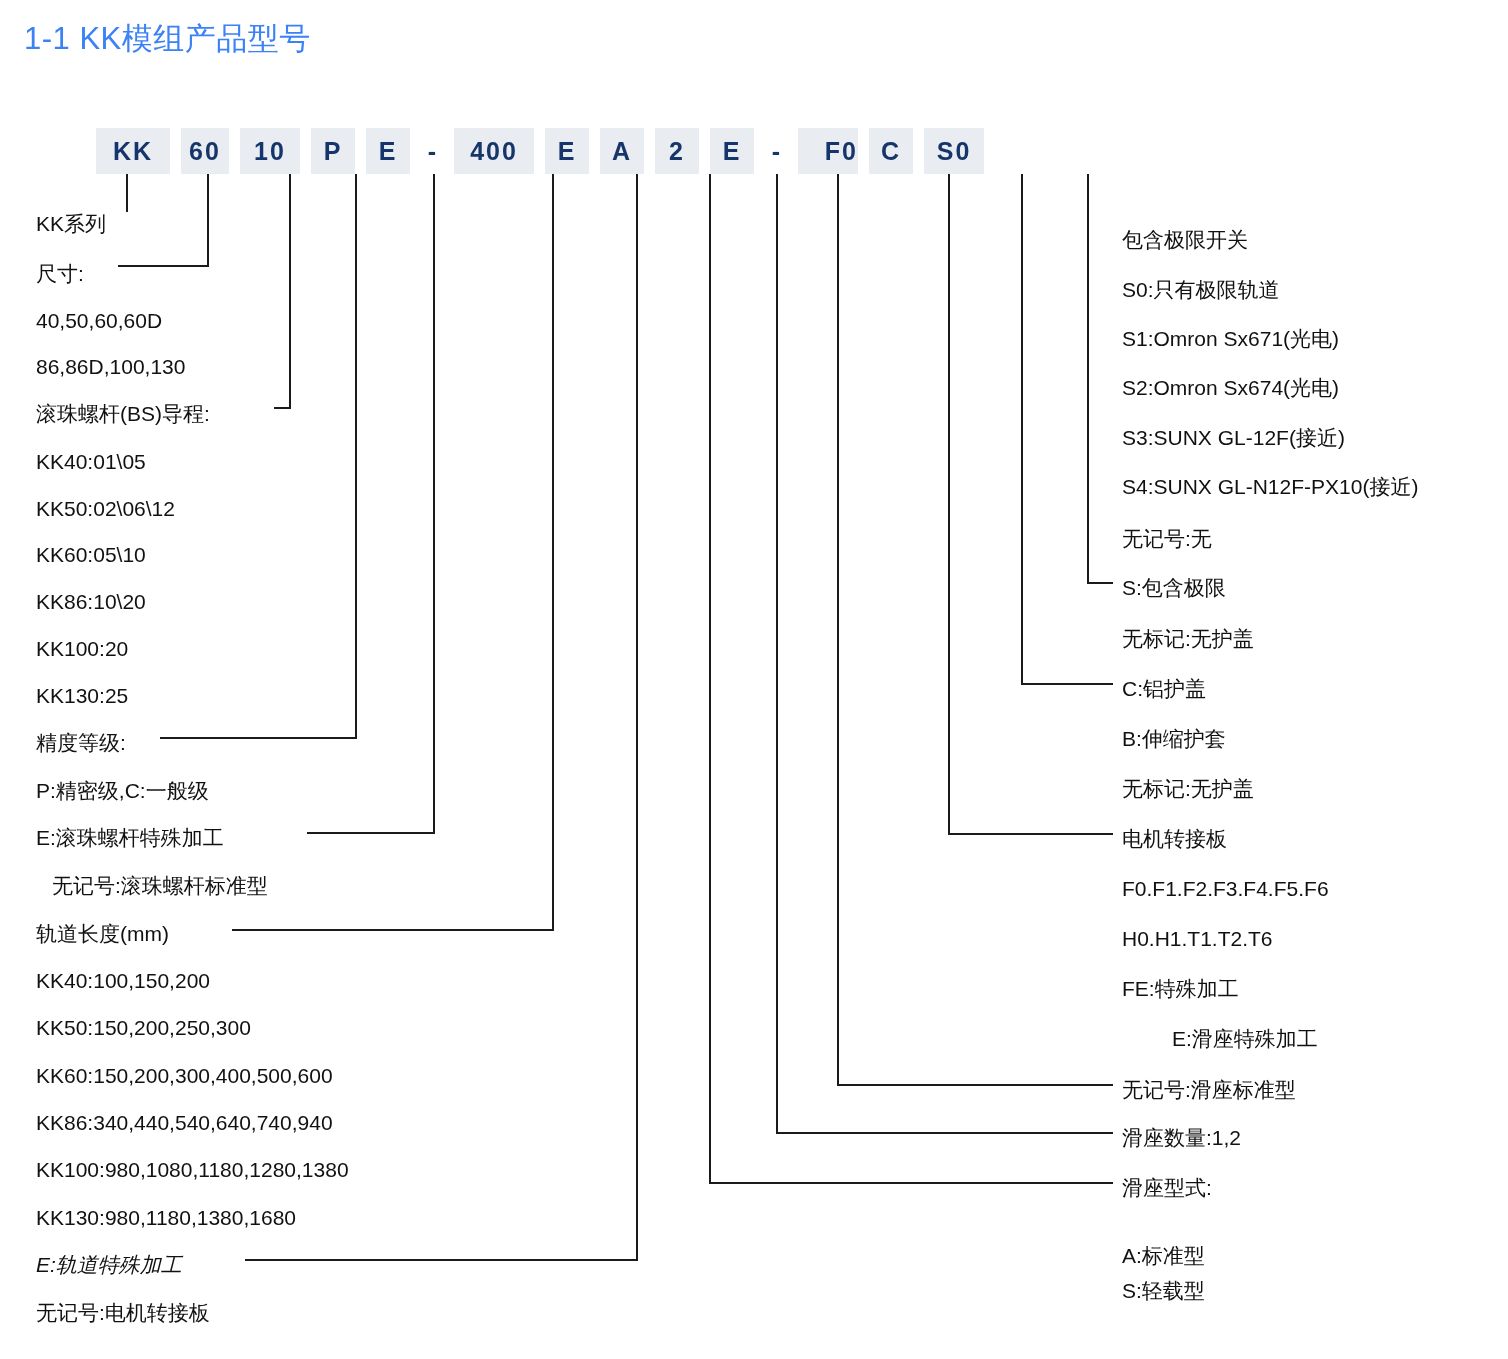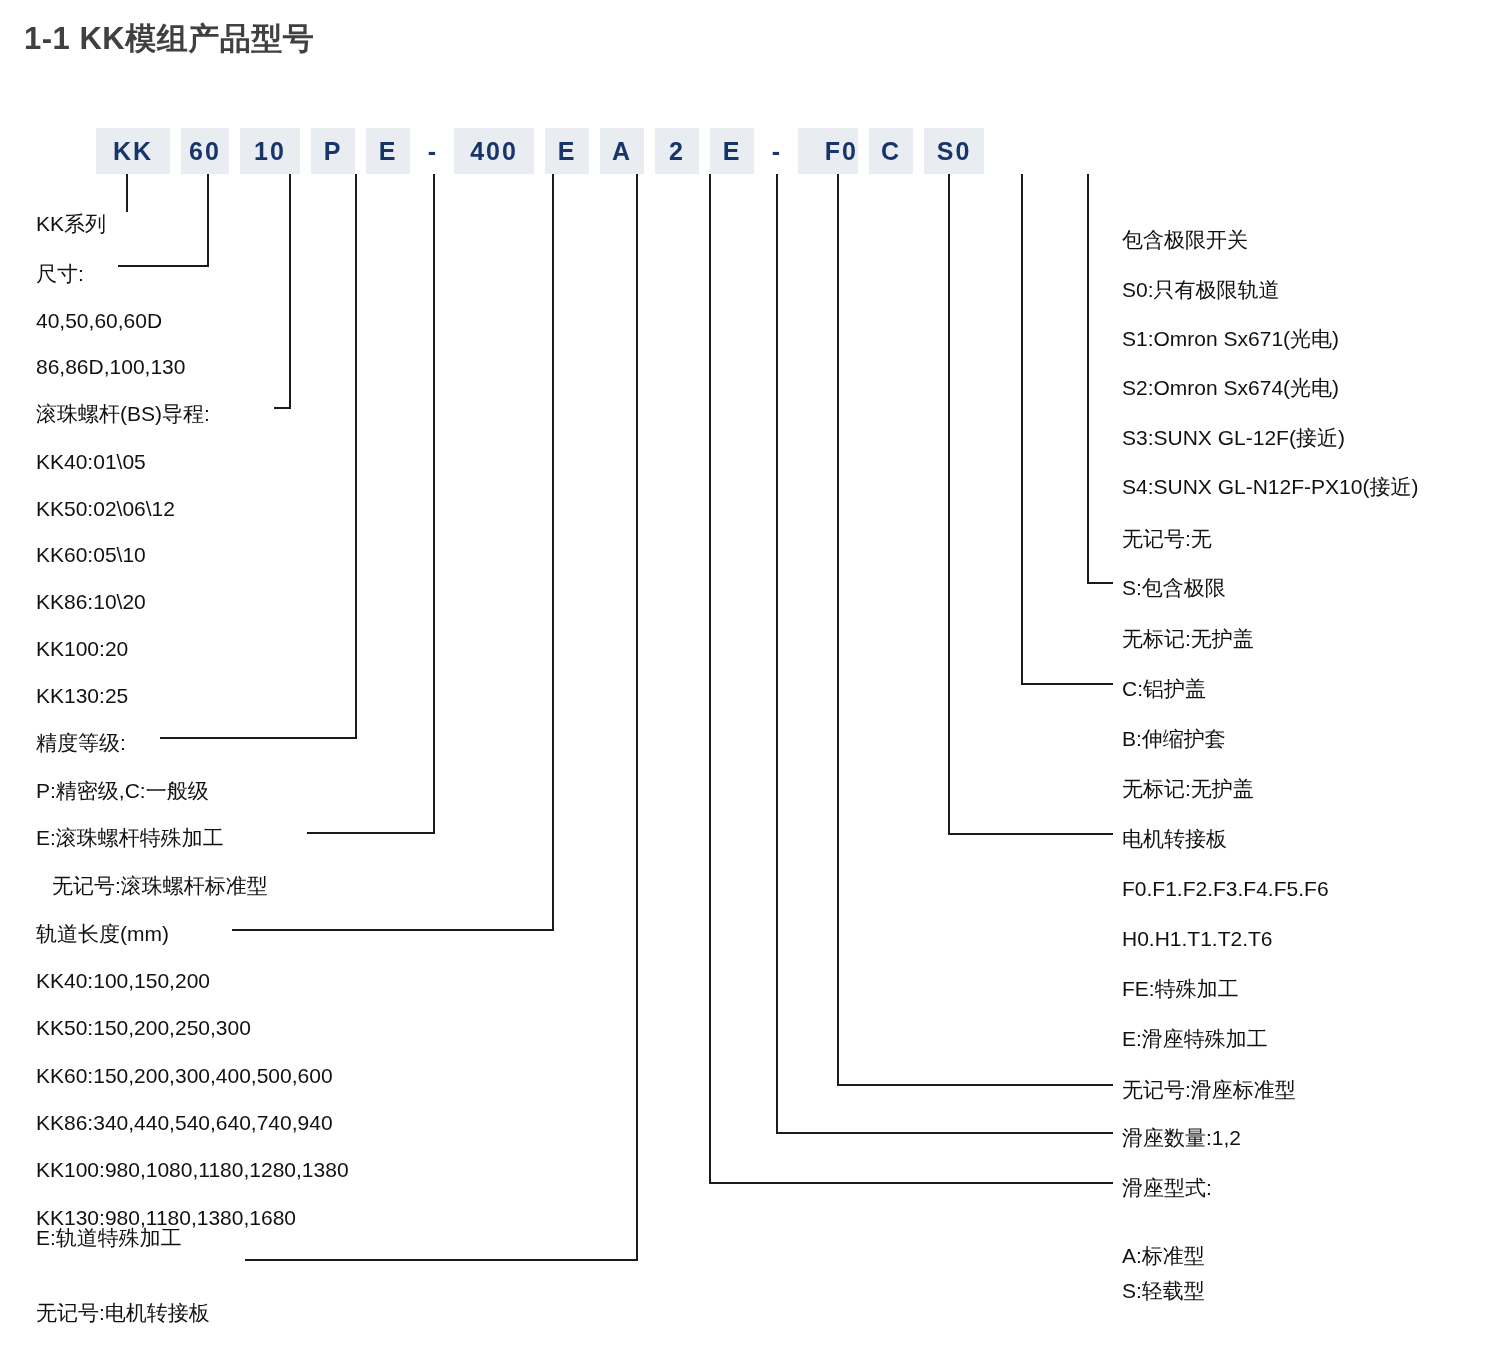--- a/index.html
+++ b/index.html
@@ -13,22 +13,22 @@
     position: relative;
     font-family: "Liberation Sans", sans-serif;
     color: #111111;
     overflow: hidden;
   }
   #page-title {
     position: absolute;
     left: 24px;
     top: 18px;
     font-size: 31px;
-    font-weight: bold;
-    color: #404040;
+    font-weight: normal;
+    color: #3b82f6;
     letter-spacing: 0.5px;
     white-space: nowrap;
   }
   
   #code-row {
     position: absolute;
     left: 96px;
     top: 128px;
     height: 46px;
     display: flex;
@@ -143,36 +143,36 @@
 <div class="lbl" style="left: 36px; top: 779px;">P:精密级,C:一般级</div>
 <div class="lbl" style="left: 36px; top: 826px;">E:滚珠螺杆特殊加工</div>
 <div class="lbl" style="left: 52px; top: 874px;">无记号:滚珠螺杆标准型</div>
 <div class="lbl" style="left: 36px; top: 922px;">轨道长度(mm)</div>
 <div class="lbl" style="left: 36px; top: 969px;">KK40:100,150,200</div>
 <div class="lbl" style="left: 36px; top: 1016px;">KK50:150,200,250,300</div>
 <div class="lbl" style="left: 36px; top: 1064px;">KK60:150,200,300,400,500,600</div>
 <div class="lbl" style="left: 36px; top: 1111px;">KK86:340,440,540,640,740,940</div>
 <div class="lbl" style="left: 36px; top: 1158px;">KK100:980,1080,1180,1280,1380</div>
 <div class="lbl" style="left: 36px; top: 1206px;">KK130:980,1180,1380,1680</div>
-<div class="lbl" style="left: 36px; top: 1226px;">E:轨道特殊加工</div>
+<div class="lbl" style="left: 36px; top: 1253px; font-style: italic;">E:轨道特殊加工</div>
 <div class="lbl" style="left: 36px; top: 1301px;">无记号:电机转接板</div>
 <div class="lbl" style="left: 1122px; top: 228px;">包含极限开关</div>
 <div class="lbl" style="left: 1122px; top: 278px;">S0:只有极限轨道</div>
 <div class="lbl" style="left: 1122px; top: 327px;">S1:Omron Sx671(光电)</div>
 <div class="lbl" style="left: 1122px; top: 376px;">S2:Omron Sx674(光电)</div>
 <div class="lbl" style="left: 1122px; top: 426px;">S3:SUNX GL-12F(接近)</div>
 <div class="lbl" style="left: 1122px; top: 475px;">S4:SUNX GL-N12F-PX10(接近)</div>
 <div class="lbl" style="left: 1122px; top: 527px;">无记号:无</div>
 <div class="lbl" style="left: 1122px; top: 576px;">S:包含极限</div>
 <div class="lbl" style="left: 1122px; top: 627px;">无标记:无护盖</div>
 <div class="lbl" style="left: 1122px; top: 677px;">C:铝护盖</div>
 <div class="lbl" style="left: 1122px; top: 727px;">B:伸缩护套</div>
 <div class="lbl" style="left: 1122px; top: 777px;">无标记:无护盖</div>
 <div class="lbl" style="left: 1122px; top: 827px;">电机转接板</div>
 <div class="lbl" style="left: 1122px; top: 877px;">F0.F1.F2.F3.F4.F5.F6</div>
 <div class="lbl" style="left: 1122px; top: 927px;">H0.H1.T1.T2.T6</div>
 <div class="lbl" style="left: 1122px; top: 977px;">FE:特殊加工</div>
-<div class="lbl" style="left: 1122px; top: 1027px;">E:滑座特殊加工</div>
+<div class="lbl" style="left: 1172px; top: 1027px;">E:滑座特殊加工</div>
 <div class="lbl" style="left: 1122px; top: 1078px;">无记号:滑座标准型</div>
 <div class="lbl" style="left: 1122px; top: 1126px;">滑座数量:1,2</div>
 <div class="lbl" style="left: 1122px; top: 1176px;">滑座型式:</div>
 <div class="lbl" style="left: 1122px; top: 1228px; margin-top: 16px;">A:标准型</div>
 <div class="lbl" style="left: 1122px; top: 1279px;">S:轻载型</div>
 
 </body></html>

